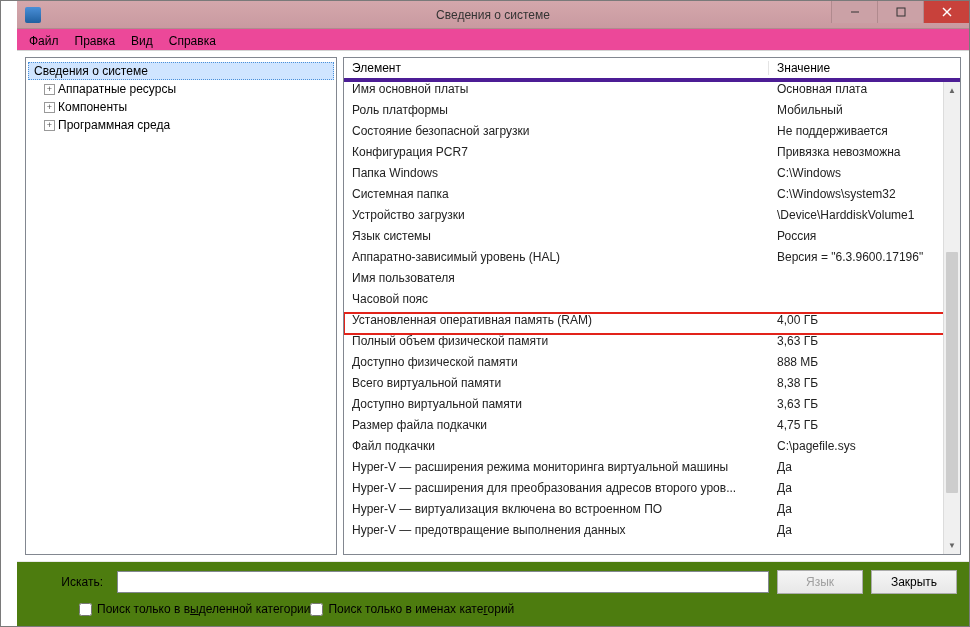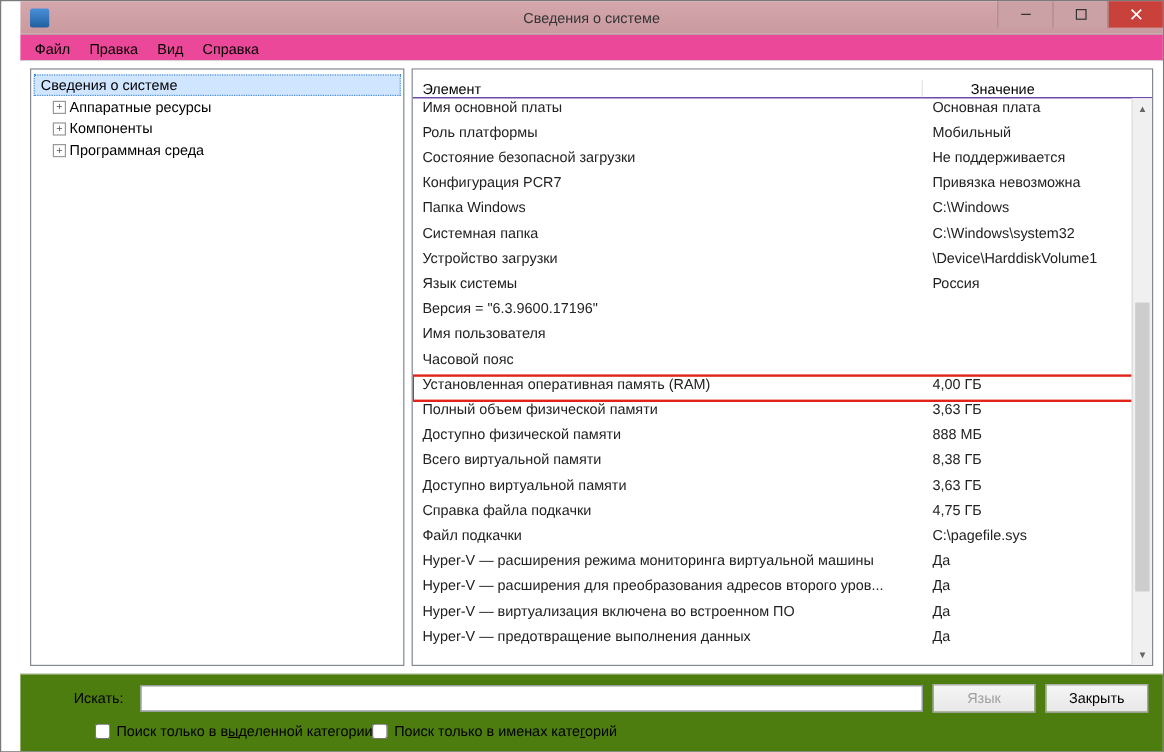--- a/index.html
+++ b/index.html
@@ -113,26 +113,25 @@
     align-items: center;
     justify-content: center;
     font-size: 9px;
     line-height: 1;
     color: #555;
     background: #fff;
     margin-left: 10px;
   }
   .table-header {
     display: flex;
-    border-bottom: 1px solid #4c1d95;
+    border-bottom: 4px solid #4c1d95;
     background: #fff;
     font-weight: 400;
     height: 24px;
-    align-items: flex-end;
-    gap: 32px;
+    align-items: center;
   }
   .col-element { width: 425px; padding-left: 8px; border-right: 1px solid #e4e4e4; }
   .col-value { flex: 1; padding-left: 8px; }
   .table-body {
     flex: 1;
     overflow: hidden;
   }
   .row {
     display: flex;
     height: 21px;
@@ -307,20 +306,21 @@
           </div>
           <div class="row">
             <div class="c1">Устройство загрузки</div>
             <div class="c2">\Device\HarddiskVolume1</div>
           </div>
           <div class="row">
             <div class="c1">Язык системы</div>
             <div class="c2">Россия</div>
           </div>
           <div class="row">
+            <div class="c1">Аппаратно-зависимый уровень (HAL)</div>
             <div class="c2">Версия = "6.3.9600.17196"</div>
           </div>
           <div class="row">
             <div class="c1">Имя пользователя</div>
             <div class="c2"></div>
           </div>
           <div class="row">
             <div class="c1">Часовой пояс</div>
           </div>
           <div class="row highlighted">
@@ -337,21 +337,21 @@
           </div>
           <div class="row">
             <div class="c1">Всего виртуальной памяти</div>
             <div class="c2">8,38 ГБ</div>
           </div>
           <div class="row">
             <div class="c1">Доступно виртуальной памяти</div>
             <div class="c2">3,63 ГБ</div>
           </div>
           <div class="row">
-            <div class="c1">Справка файла подкачки</div>
+            <div class="c1">Размер файла подкачки</div>
             <div class="c2">4,75 ГБ</div>
           </div>
           <div class="row">
             <div class="c1">Файл подкачки</div>
             <div class="c2">C:\pagefile.sys</div>
           </div>
           <div class="row">
             <div class="c1">Hyper-V — расширения режима мониторинга виртуальной машины</div>
             <div class="c2">Да</div>
           </div>

